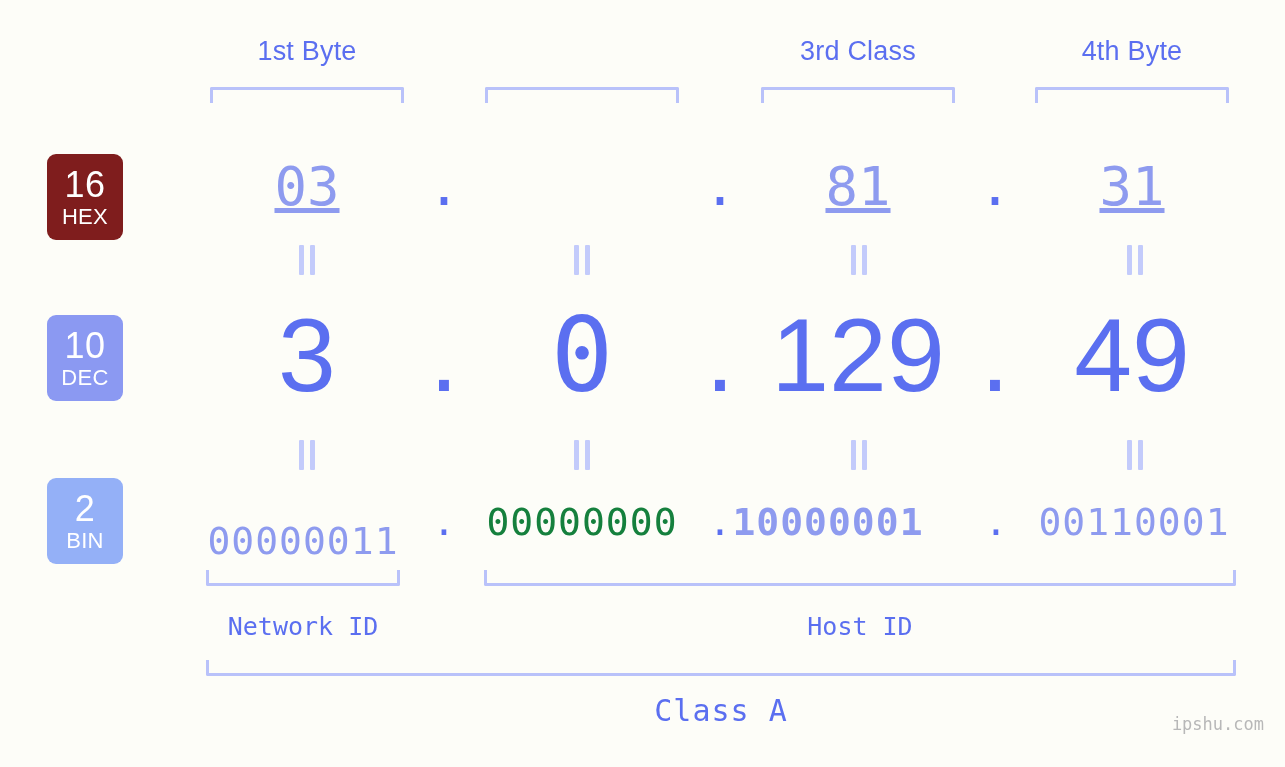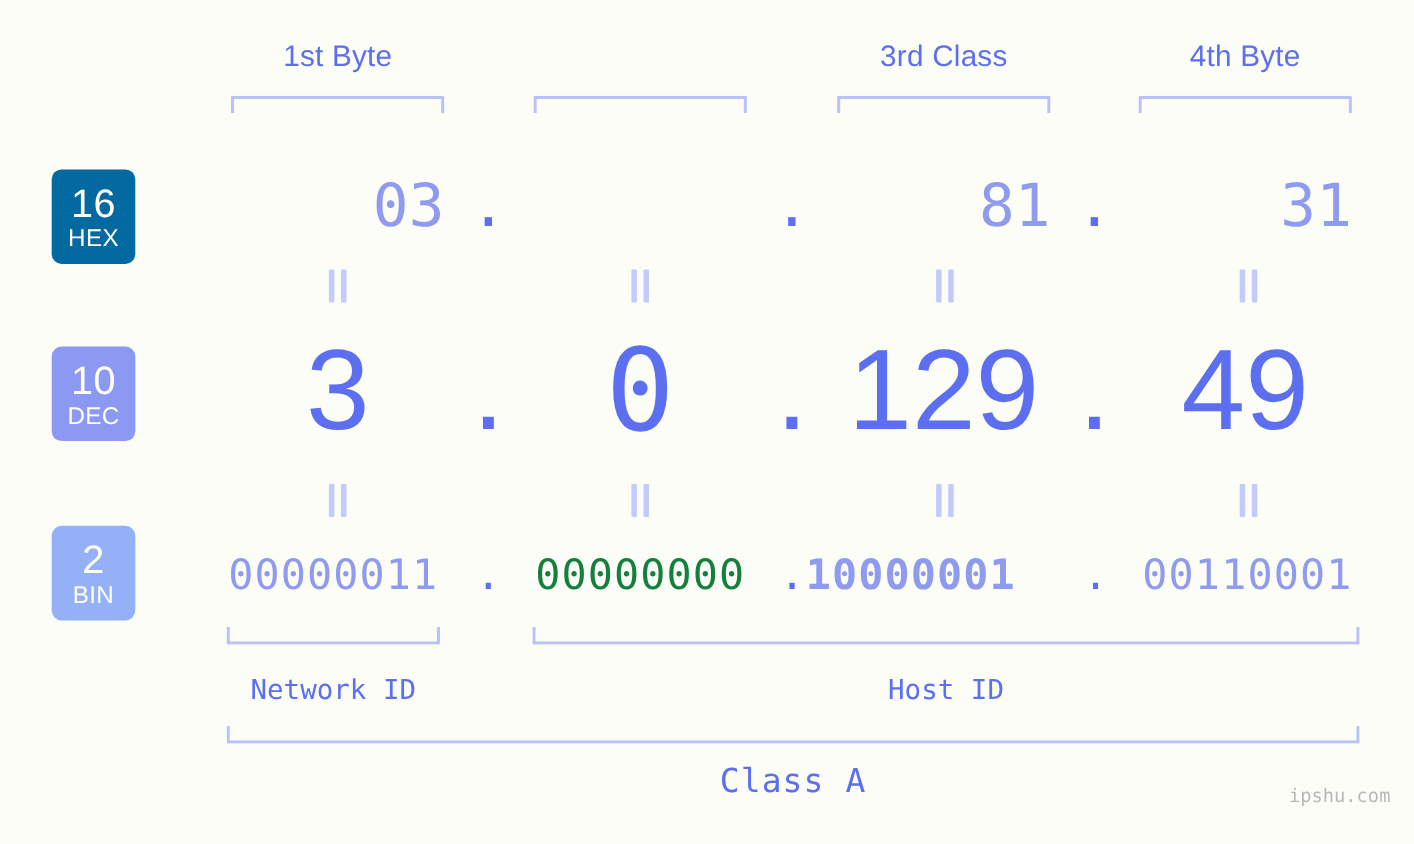--- a/index.html
+++ b/index.html
@@ -71,23 +71,24 @@
     font-size: 22px;
     margin-top: 3px;
     letter-spacing: 0.3px;
   }
 
   
   .hex-val {
     font-family: "DejaVu Sans Mono", monospace;
     font-size: 54px;
     color: #8e9bef;
-    text-align: right;
-    white-space: nowrap;
-    line-height: 1;
+    text-align: center;
+    white-space: nowrap;
+    line-height: 1;
+    text-decoration: underline;
   }
   .hex-dot {
     font-family: "DejaVu Sans Mono", monospace;
     font-size: 54px;
     color: #5b6ff0;
     text-align: center;
     line-height: 1;
   }
   .dec-val {
     font-family: "Liberation Sans", sans-serif;
@@ -176,21 +177,21 @@
 
   <div class="abs byte-label" style="left: 210px; top: 36px; width: 194px; color: rgb(91, 111, 240);">1st Byte</div>
   <div class="abs byte-label" style="left: 761px; top: 36px; width: 194px; color: rgb(91, 111, 240);">3rd Class</div>
   <div class="abs byte-label" style="left: 1035px; top: 36px; width: 194px; color: rgb(91, 111, 240);">4th Byte</div>
 
   <div class="abs bracket-down" style="left: 210px; top: 87px; width: 194px; border-color: rgb(185, 194, 250);"></div>
   <div class="abs bracket-down" style="left: 485px; top: 87px; width: 194px; border-color: rgb(185, 194, 250);"></div>
   <div class="abs bracket-down" style="left: 761px; top: 87px; width: 194px; border-color: rgb(185, 194, 250);"></div>
   <div class="abs bracket-down" style="left: 1035px; top: 87px; width: 194px; border-color: rgb(185, 194, 250);"></div>
 
-  <div class="abs badge" id="badge-hex" style="left: 47px; top: 154px; background: #0369a1;">
+  <div class="abs badge" id="badge-hex" style="left: 47px; top: 154px; background: #7f1d1d;">
     <span class="num">16</span>
     <span class="nm">HEX</span>
   </div>
 
   <div class="abs hex-val" style="left: 210px; top: 160px; width: 194px; color: rgb(142, 155, 239);">03</div>
   <div class="abs hex-dot" style="left: 407px; top: 160px; width: 74px; color: rgb(91, 111, 240);">.</div>
   <div class="abs hex-dot" style="left: 683px; top: 160px; width: 74px; color: rgb(91, 111, 240);">.</div>
   <div class="abs hex-val" style="left: 761px; top: 160px; width: 194px; color: rgb(142, 155, 239);">81</div>
   <div class="abs hex-dot" style="left: 958px; top: 160px; width: 74px; color: rgb(91, 111, 240);">.</div>
   <div class="abs hex-val" style="left: 1035px; top: 160px; width: 194px; color: rgb(142, 155, 239);">31</div>
@@ -240,21 +241,21 @@
   <div class="abs eq" style="left:1123px; top:440px;">
       <i></i>
       <i></i>
     </div>
 
   <div class="abs badge" id="badge-bin" style="left: 47px; top: 478px; background: rgb(148, 176, 247);">
     <span class="num">2</span>
     <span class="nm">BIN</span>
   </div>
 
-  <div class="abs bin-val" style="left: 203px; top: 503px; width: 200px; color: rgb(142, 155, 239);">00000011</div>
+  <div class="abs bin-val" style="left: 203px; top: 522px; width: 200px; color: rgb(142, 155, 239);">00000011</div>
   <div class="abs bin-dot" style="left: 405px; top: 503px; width: 78px; color: rgb(91, 111, 240);">.</div>
   <div class="abs bin-val" style="left: 482px; top: 503px; width: 200px; color: #15803d;">00000000</div>
   <div class="abs bin-dot" style="left: 681px; top: 503px; width: 78px; color: rgb(91, 111, 240);">.</div>
   <div class="abs bin-val" style="left: 728px; top: 503px; width: 200px; color: rgb(142, 155, 239); font-weight: bold;">10000001</div>
   <div class="abs bin-dot" style="left: 957px; top: 503px; width: 78px; color: rgb(91, 111, 240);">.</div>
   <div class="abs bin-val" style="left: 1034px; top: 503px; width: 200px; color: rgb(142, 155, 239);">00110001</div>
 
   <div class="abs bracket-up" style="left: 206px; top: 570px; width: 194px; border-color: rgb(185, 194, 250);"></div>
   <div class="abs bracket-up" style="left: 484px; top: 570px; width: 752px; border-color: rgb(185, 194, 250);"></div>
 

